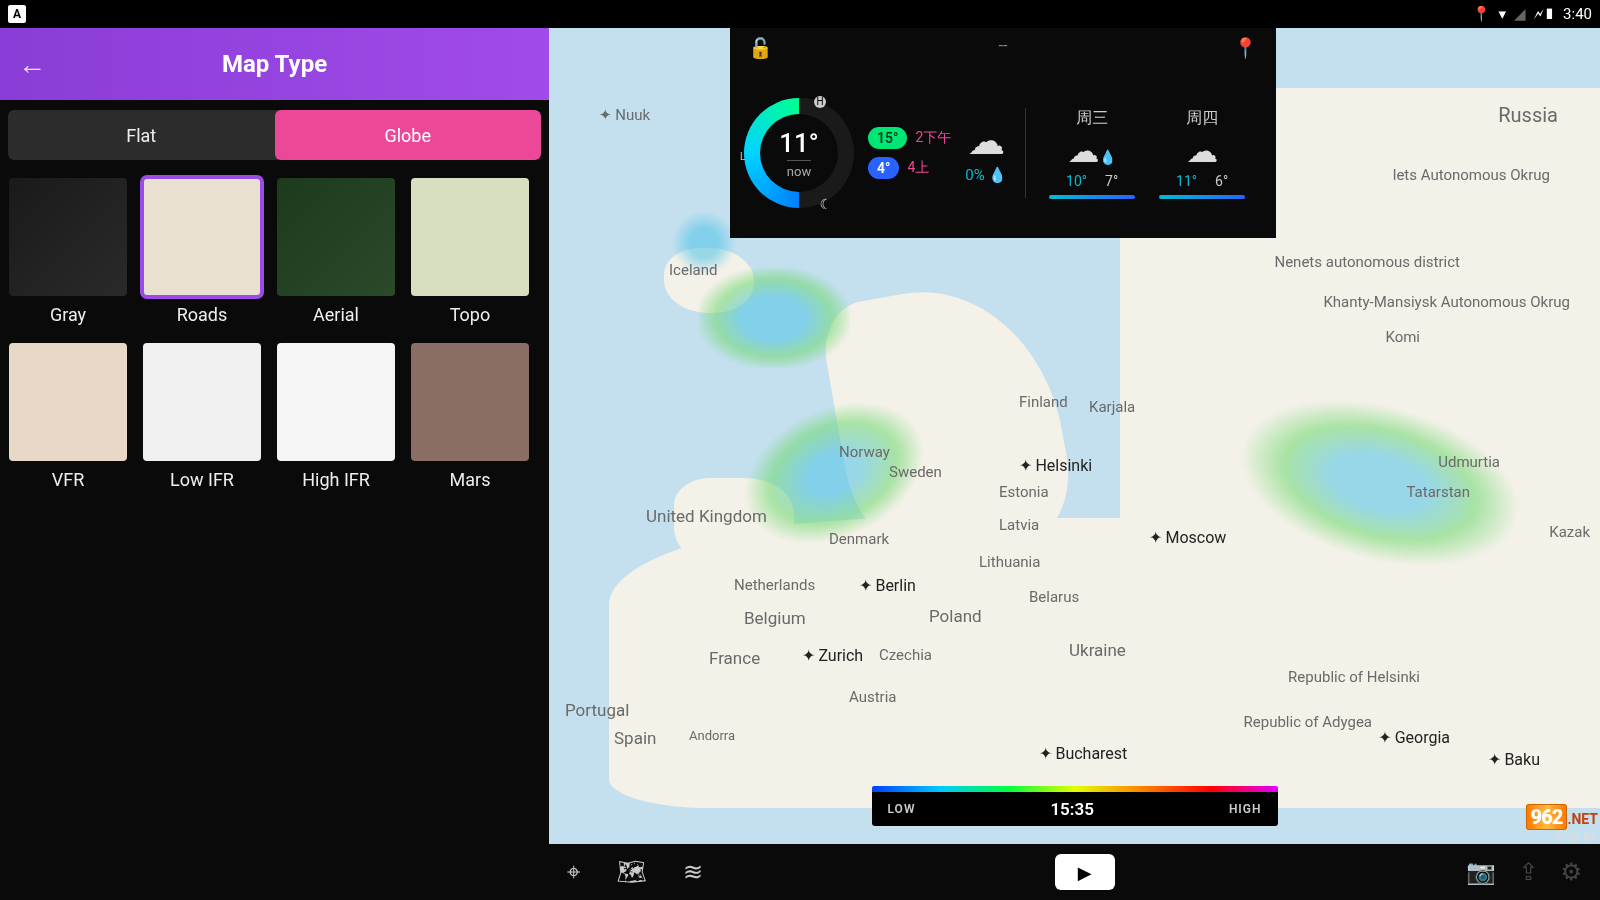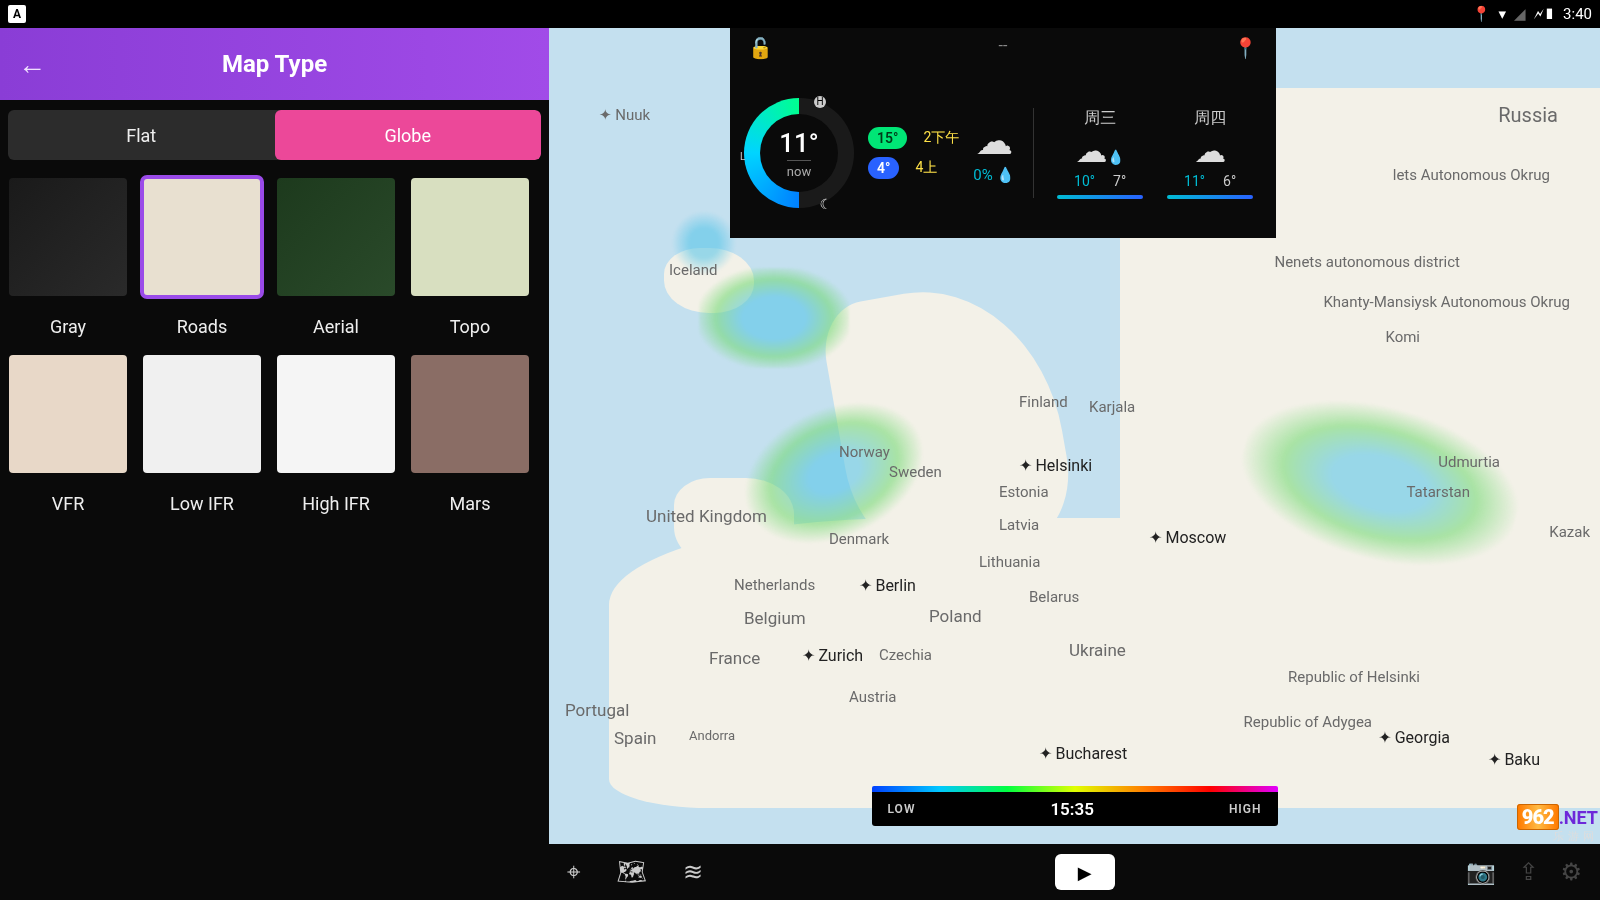--- a/index.html
+++ b/index.html
@@ -11,21 +11,21 @@
 .main{display:flex;height:872px}
 .sidebar{width:549px;background:#0a0a0a;display:flex;flex-direction:column}
 .sidebar-header{height:72px;background:linear-gradient(90deg,#8a3dd6,#a14be8);display:flex;align-items:center;position:relative}
 .back-arrow{position:absolute;left:18px;color:#f0e0ff;font-size:28px}
 .sidebar-title{flex:1;text-align:center;color:#fff;font-size:24px;font-weight:700}
 .seg-wrap{padding:10px 8px}
 .segmented{display:flex;background:#2c2c2c;border-radius:6px;overflow:hidden}
 .seg{flex:1;height:50px;display:flex;align-items:center;justify-content:center;color:#eee;font-size:18px;cursor:pointer}
 .seg.active{background:#ec4899;color:#fff;border-radius:6px}
 .tile-grid{display:flex;flex-wrap:wrap;gap:18px;padding:8px 10px}
-.tile-col{width:116px;display:flex;flex-direction:column;align-items:center;gap:20px}
+.tile-col{width:116px;display:flex;flex-direction:column;align-items:center;gap:8px}
 .tile-img{width:118px;height:118px;border-radius:4px;background:#444}
 .tile-col.selected .tile-img{outline:4px solid #9a4be8;outline-offset:-1px}
 .tile-label{color:#eee;font-size:18px}
 .tile-gray{background:linear-gradient(135deg,#1a1a1a,#2a2a2a)}
 .tile-roads{background:#e8e0d0}
 .tile-aerial{background:linear-gradient(135deg,#1d3a1d,#2a4a2a)}
 .tile-topo{background:#d8dfc0}
 .tile-vfr{background:#e8d8c8}
 .tile-lowifr{background:#f0f0f0}
 .tile-highifr{background:#f5f5f5}
@@ -49,25 +49,25 @@
 .weather-card{position:absolute;top:0;left:181px;width:546px;height:210px;background:#0a0a0a;color:#ccc;display:flex;flex-direction:column;z-index:5}
 .wc-top{display:flex;justify-content:space-between;padding:8px 18px;color:#888}
 .wc-body{display:flex;align-items:center;flex:1;padding:0 10px;gap:14px}
 .gauge{position:relative;width:110px;height:110px;margin-left:4px}
 .gauge-ring{position:absolute;inset:0;border-radius:50%;background:conic-gradient(from 180deg,#0080ff 0deg,#00d4ff 90deg,#00ff90 180deg,#1a1a1a 180deg 360deg)}
 .gauge-inner{position:absolute;inset:16px;background:#0a0a0a;border-radius:50%;display:flex;flex-direction:column;align-items:center;justify-content:center}
 .gauge-temp{color:#fff;font-size:26px;font-weight:500}
 .gauge-now{color:#aaa;font-size:13px;border-top:1px solid #555;padding-top:3px;margin-top:2px}
 .gauge-sub{position:absolute;bottom:-4px;right:22px;color:#ddd;font-size:14px}
 .hl-badges{display:flex;flex-direction:column;gap:8px}
-.hl-row{display:flex;align-items:center;gap:16px}
+.hl-row{display:flex;align-items:center;gap:8px}
 .badge{padding:3px 9px;border-radius:12px;font-size:14px;font-weight:600}
 .badge-hi{background:#00e676;color:#003a18}
 .badge-lo{background:#2962ff;color:#fff}
-.hl-txt{color:#fde047;font-size:14px}
+.hl-txt{color:#ec4899;font-size:14px}
 .wc-now{display:flex;flex-direction:column;align-items:center;gap:6px}
 .cloud-icon{font-size:38px;color:#ddd;line-height:1}
 .pct{color:#00bcd4;font-size:15px}
 .wc-divider{width:1px;height:90px;background:#333;margin:0 4px}
 .forecast{display:flex;flex-direction:column;align-items:center;gap:6px;width:96px}
 .fc-day{color:#ccc;font-size:16px}
 .fc-icon{font-size:32px;color:#ddd;line-height:1}
 .fc-range{display:flex;gap:18px;font-size:14px}
 .fc-lo{color:#00bcd4}.fc-hi{color:#ccc}
 .fc-bar{width:86px;height:4px;background:linear-gradient(90deg,#00bcd4,#2962ff);border-radius:2px}
@@ -271,17 +271,17 @@
           <div class="play-btn">▶</div>
         </div>
       <div class="bb-right">
         <span class="bb-icon">📷</span>
         <span class="bb-icon" style="opacity:.3">⇪</span>
         <span class="bb-icon" style="opacity:.3">⚙</span>
       </div>
     </div>
 
     <div class="watermark">
-      <div><span class="wm-logo">962</span><span style="color:#6d28d9;font-weight:700;font-size:18px">.NET</span></div>
+      <div><span class="wm-logo">962</span><span style="color:#c2410c;font-weight:700;font-size:14px">.NET</span></div>
       <div style="color:#ddd;font-size:11px;letter-spacing:4px">乐游网</div>
     </div>
   </div>
 </div>
 
 </body></html>

